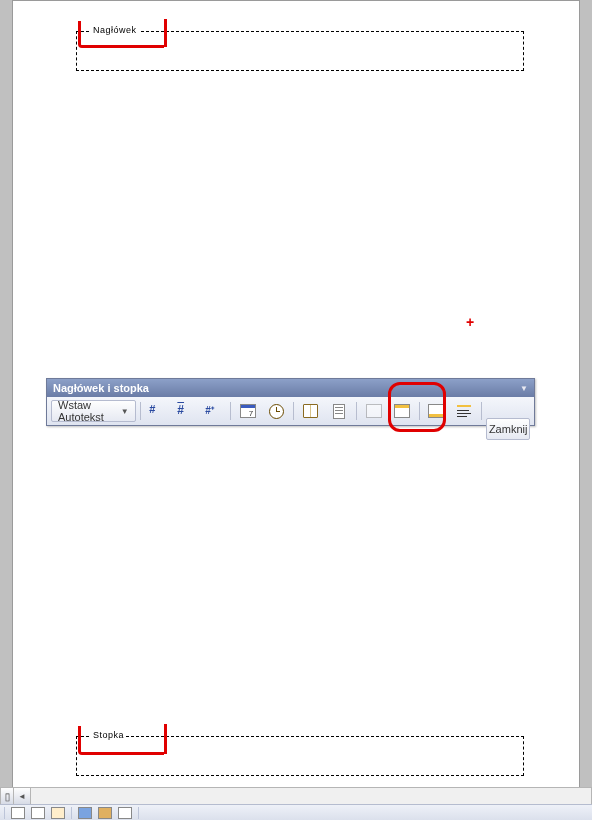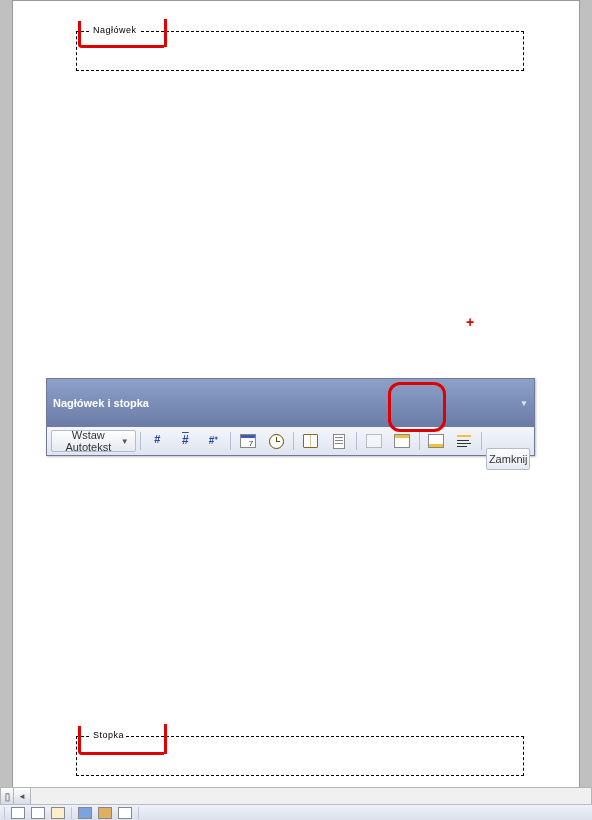--- a/index.html
+++ b/index.html
@@ -101,38 +101,37 @@
     top: 378px;
     width: 487px;
     box-shadow: 1px 1px 2px rgba(0,0,0,0.25);
     border: 1px solid #6f7a99;
   }
   .float-title {
     background: linear-gradient(#8ca0c8, #6a7ca6);
     color: #fff;
     font-size: 11px;
     font-weight: bold;
-    padding: 17px 6px;
+    padding: 2px 6px;
     display: flex;
     justify-content: space-between;
     align-items: center;
     height: 14px;
   }
   .float-title .dropdown-arrow {
     font-size: 8px;
     color: #e8e8f0;
   }
   .float-body {
     background: linear-gradient(#f4f6fb, #dfe4f0);
     padding: 3px 4px;
     display: flex;
     align-items: center;
     gap: 2px;
     height: 22px;
-    text-align: center;
   }
   .tb-button {
     display: inline-flex;
     align-items: center;
     justify-content: center;
     min-width: 20px;
     height: 20px;
     border: 1px solid transparent;
     border-radius: 2px;
     padding: 0 2px;

